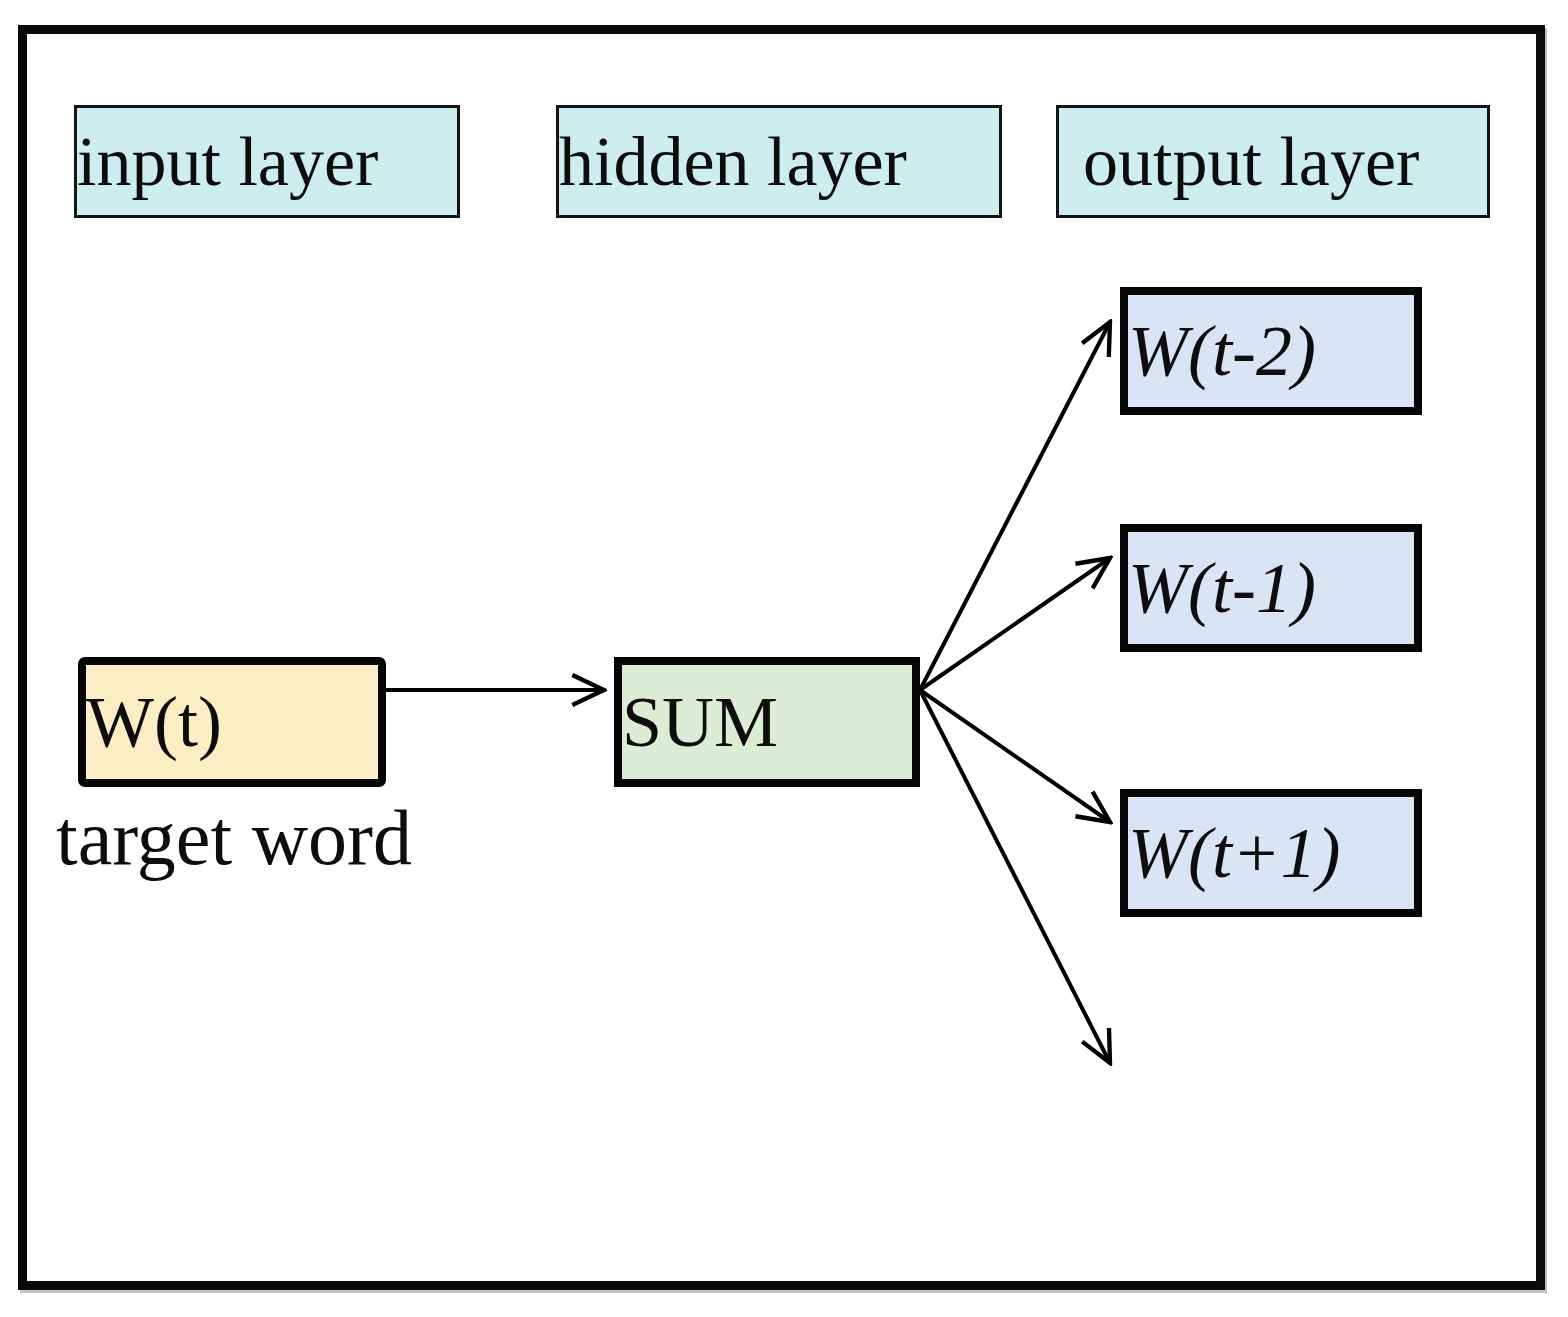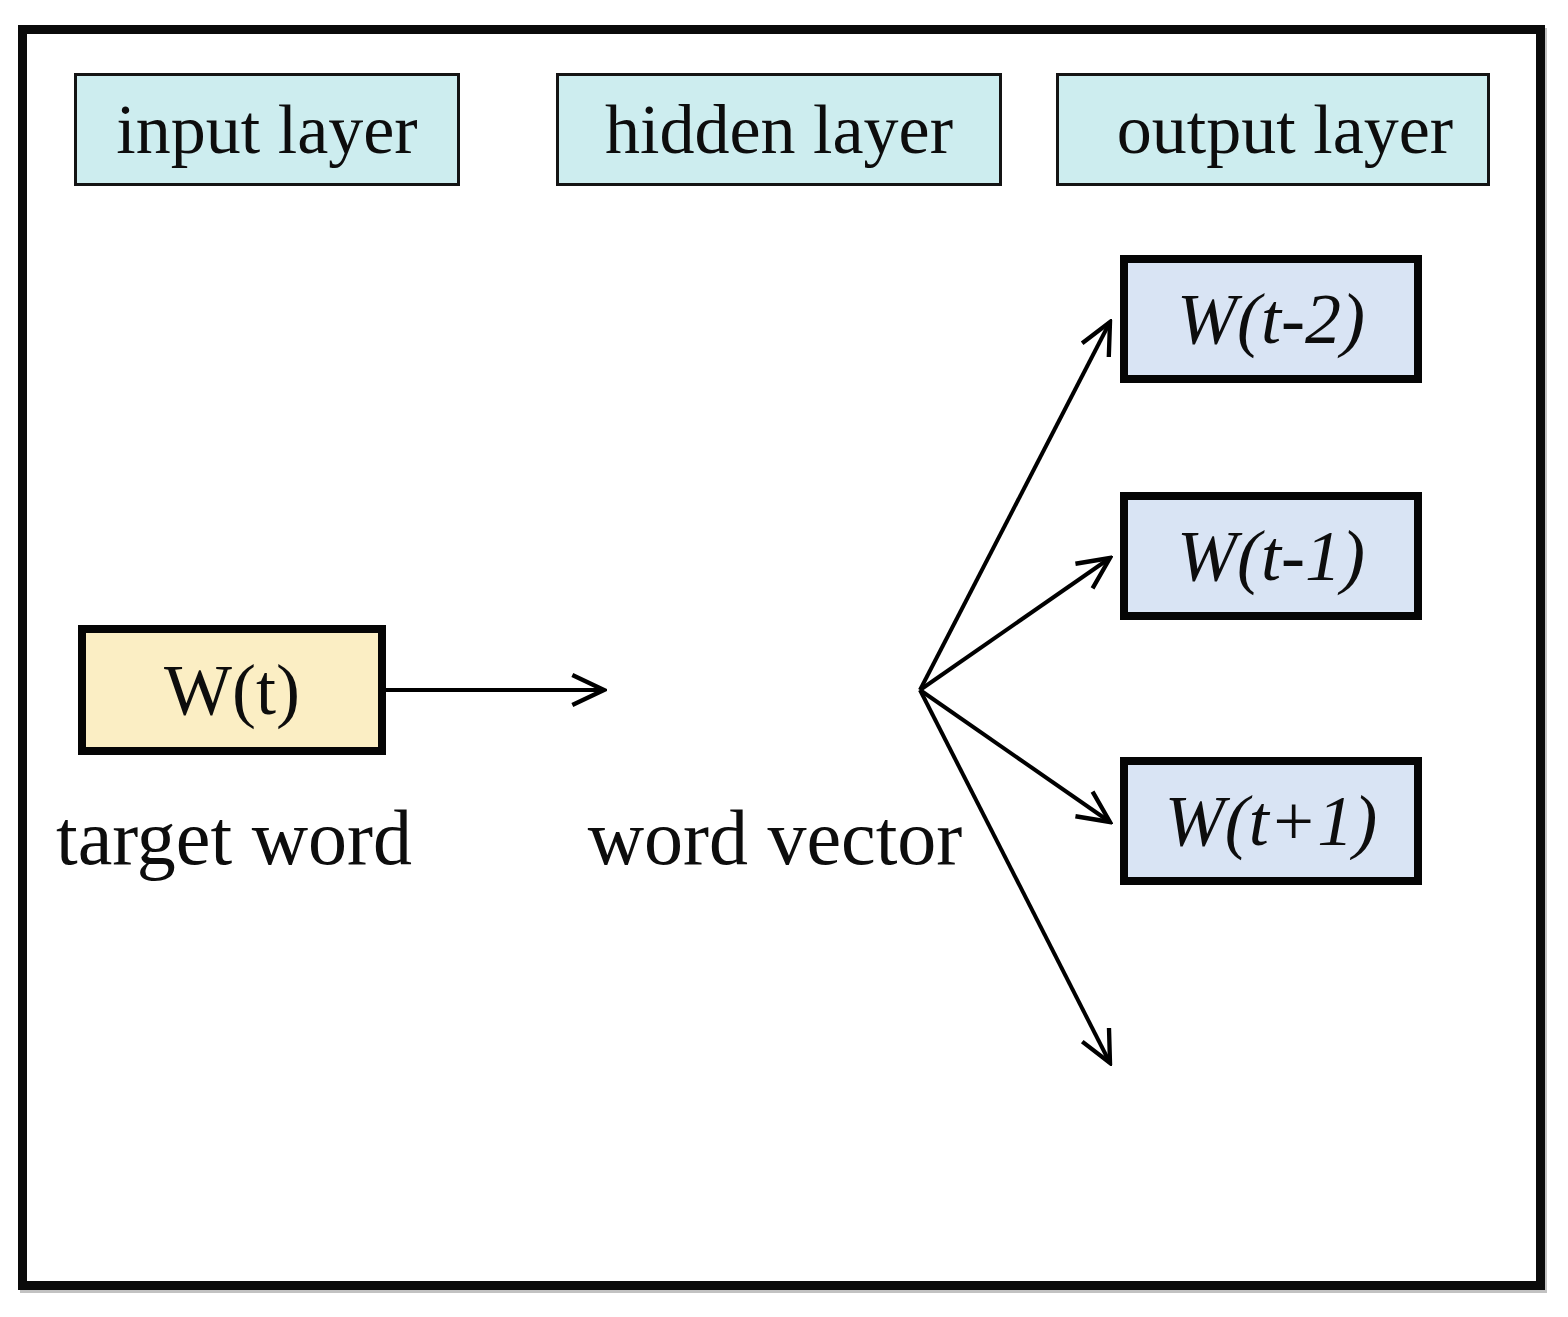--- a/index.html
+++ b/index.html
@@ -25,42 +25,43 @@
     border: 9px solid #0a0a0a;
     box-sizing: border-box;
     background: #ffffff;
     box-shadow: 2px 3px 0 rgba(120,120,120,0.45);
   }
   .box {
     position: absolute;
     box-sizing: border-box;
     display: flex;
     align-items: center;
-    justify-content: center;
     text-align: center;
     white-space: nowrap;
+    margin-top: 32px;
   }
   .header-box {
     border: 3px solid #141414;
     background: var(--header_fill, #cdedef);
     height: 113px;
     top: 73px;
     font-size: 70px;
   }
   #hdr-input  { left: 74px;  width: 386px; }
   #hdr-hidden { left: 556px; width: 446px; }
   #hdr-output { left: 1056px; width: 434px; padding-left: 24px; }
 
   .node {
     border: 8px solid #050505;
     font-size: 72px;
   }
   #node-input {
     left: 78px; top: 625px; width: 308px; height: 130px;
     background: var(--input_fill, #fbeec4);
+    border-radius: 7px;
   }
   #node-hidden {
     left: 614px; top: 625px; width: 306px; height: 130px;
     background: var(--hidden_fill, #dcedd6);
   }
   .out-node {
     left: 1120px; width: 302px; height: 128px;
     background: var(--output_fill, #d9e4f4);
     font-style: italic;
   }
@@ -120,27 +121,29 @@
     <line x1="920" y1="690" x2="1110" y2="322" marker-end="url(#arrowhead)"></line>
     <line x1="920" y1="690" x2="1110" y2="558" marker-end="url(#arrowhead)"></line>
     <line x1="920" y1="690" x2="1110" y2="822" marker-end="url(#arrowhead)"></line>
     <line x1="920" y1="690" x2="1110" y2="1063" marker-end="url(#arrowhead)"></line>
   </svg>
 
   <div class="box node" id="node-input">
     <span>W(t)</span>
   </div>
 
+  <div class="box node" id="node-hidden">
+    <span>SUM</span>
+  </div>
 
   <div class="box node out-node" id="node-out-0">
     <span>W(t-2)</span>
   </div>
   <div class="box node out-node" id="node-out-1">
     <span>W(t-1)</span>
   </div>
   <div class="box node out-node" id="node-out-2">
     <span>W(t+1)</span>
   </div>
 
   <div class="caption" id="cap-target">target word</div>
-  <div class="caption" id="cap-vector">word vector</div>
 
 </div>
 
 </body></html>

